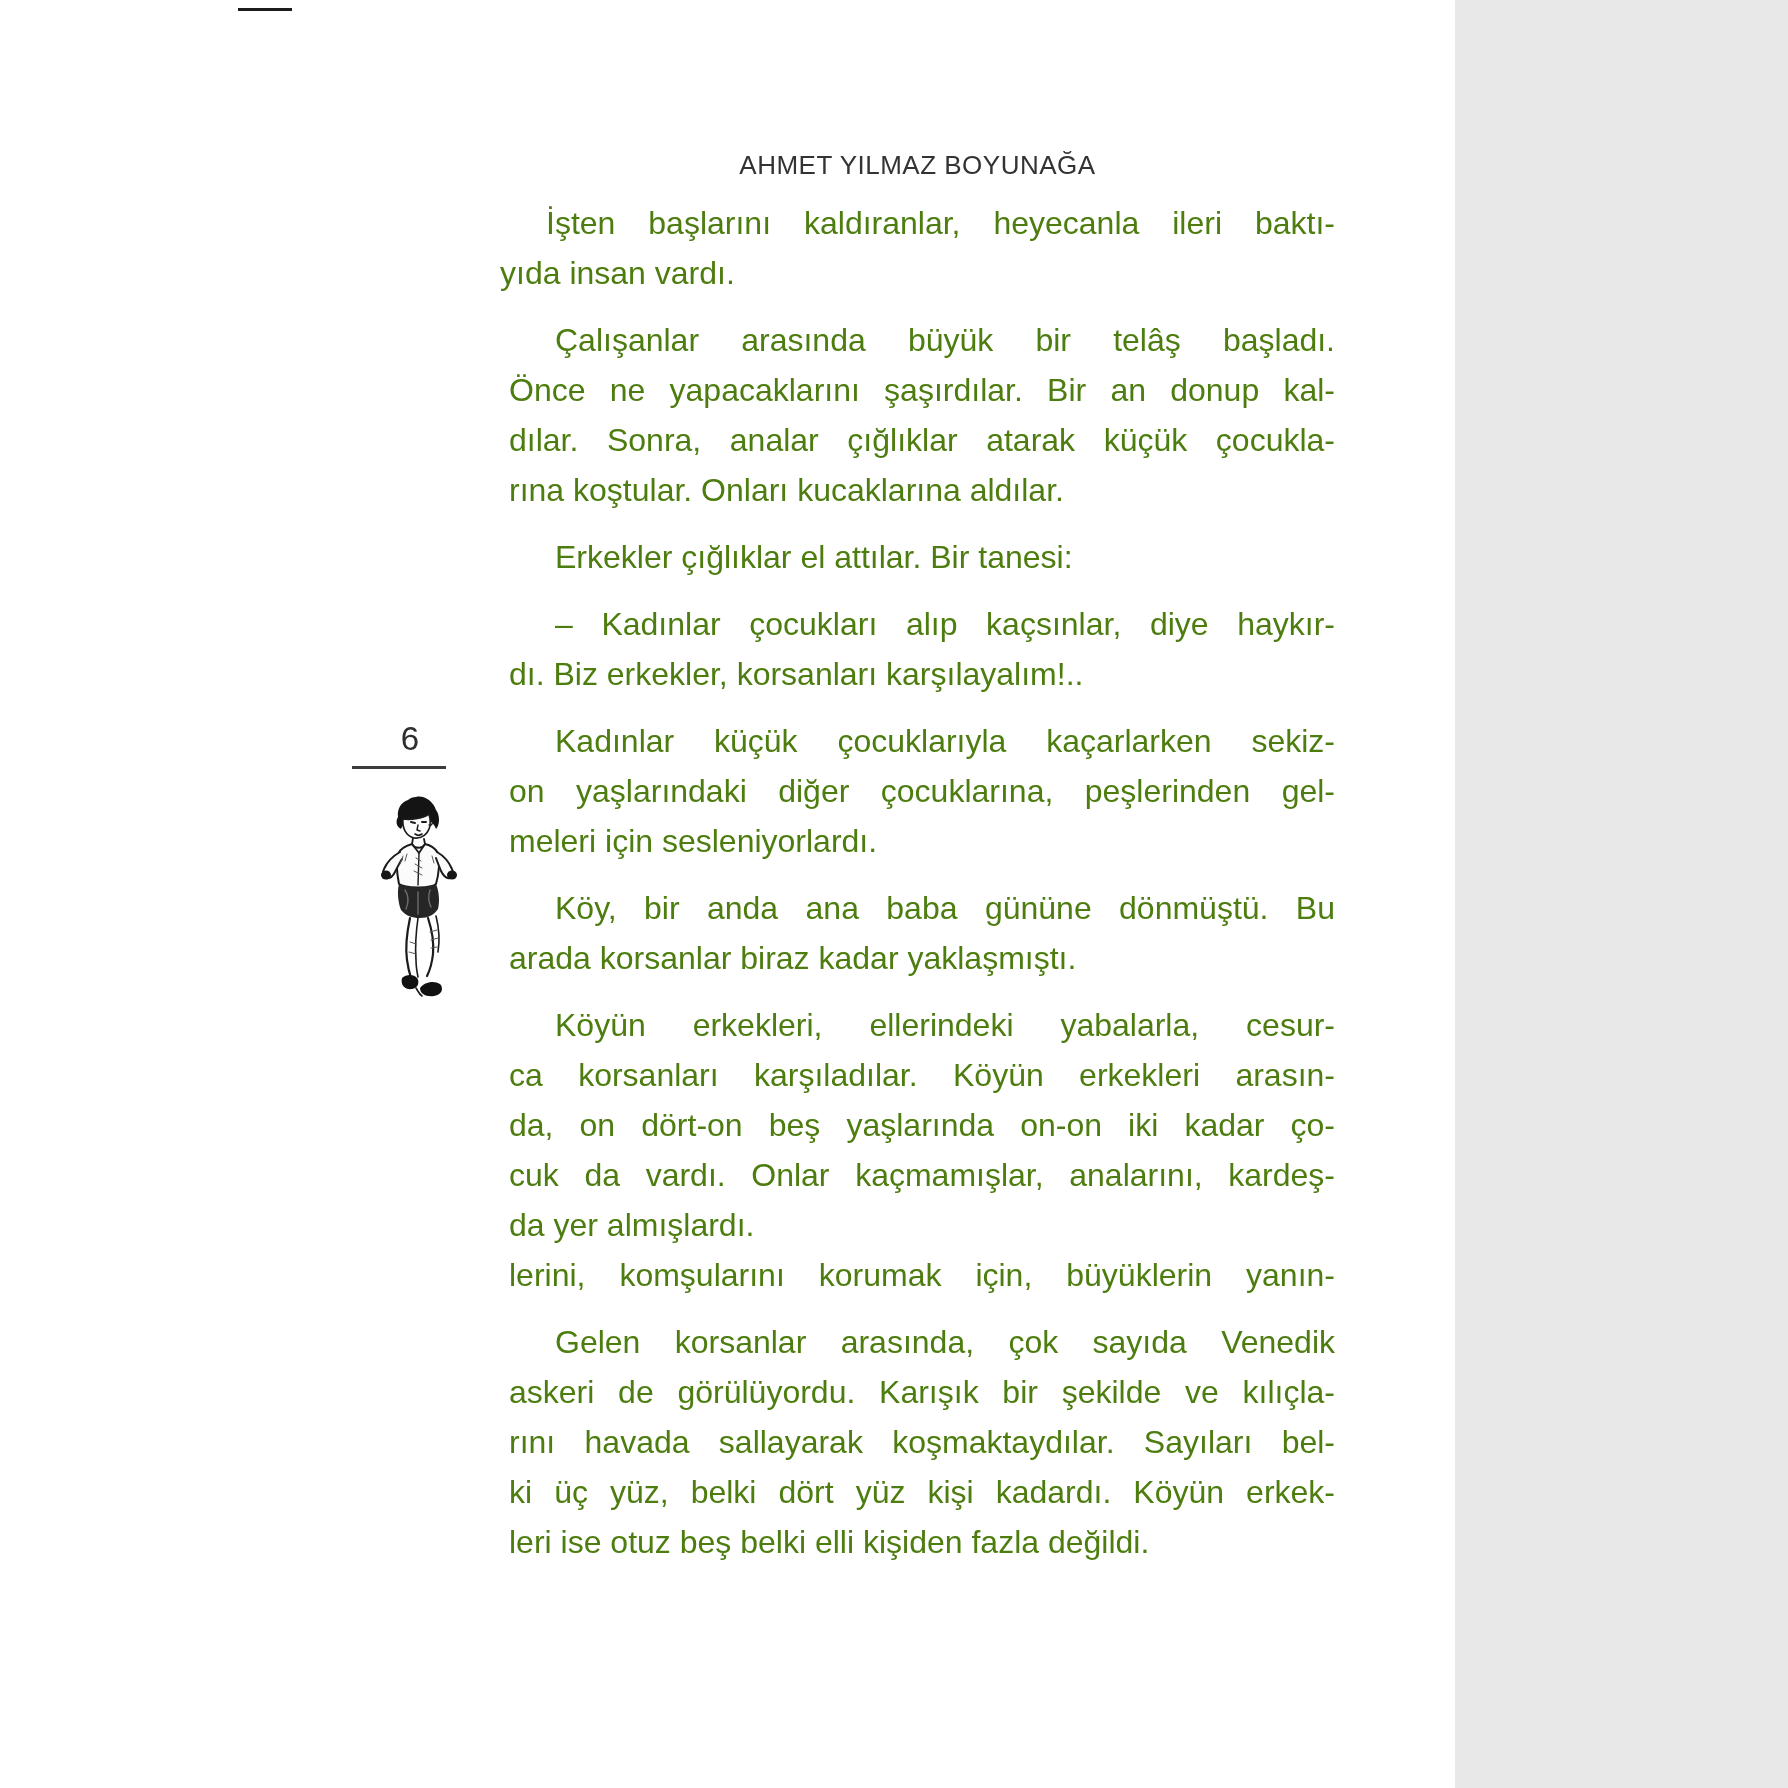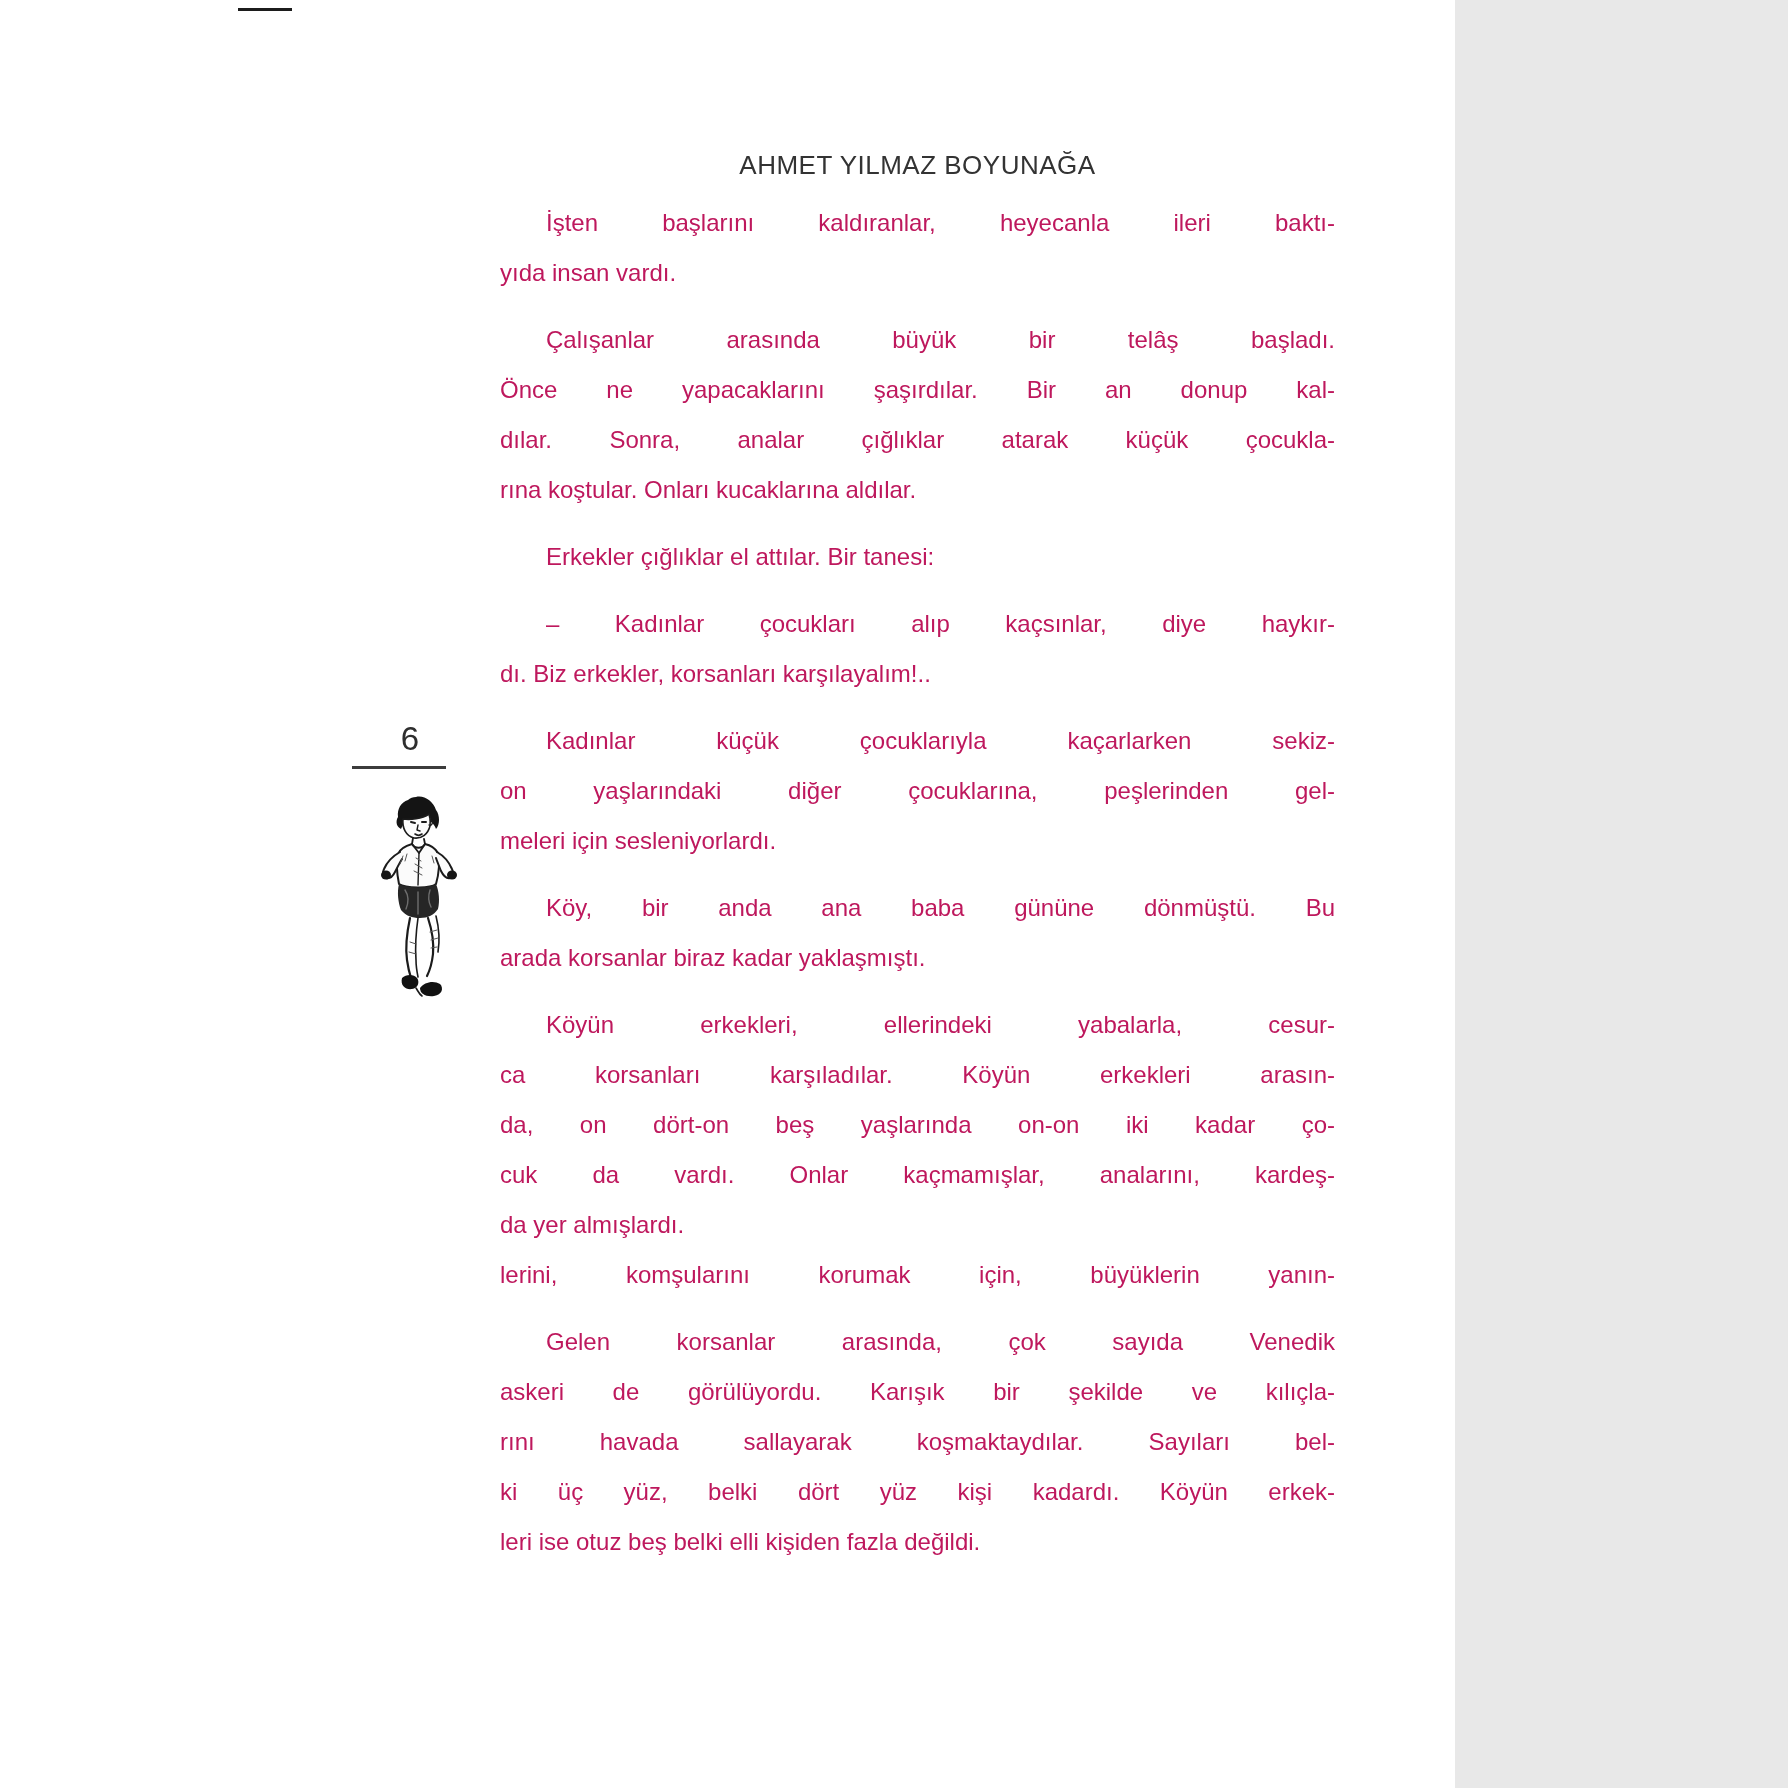--- a/index.html
+++ b/index.html
@@ -35,25 +35,25 @@
     letter-spacing: 0.5px;
     color: #333333;
     white-space: nowrap;
   }
 
   .text-column {
     position: absolute;
     left: 500px;
     top: 198px;
     width: 835px;
-    font-size: 24px;
+    font-size: 32px;
     line-height: 50px;
-    color: #be185d;
+    color: #4d7c0f;
   }
-  .para + .para { margin-top: 17px; }
+  .para + .para { margin-top: 17px; margin-left: 9px; }
   .line {
     text-align: justify;
     text-align-last: justify;
     white-space: normal;
   }
   .line.first { padding-left: 46px; }
   .line.last  { text-align-last: left; }
 
   .margin-block {
     position: absolute;

